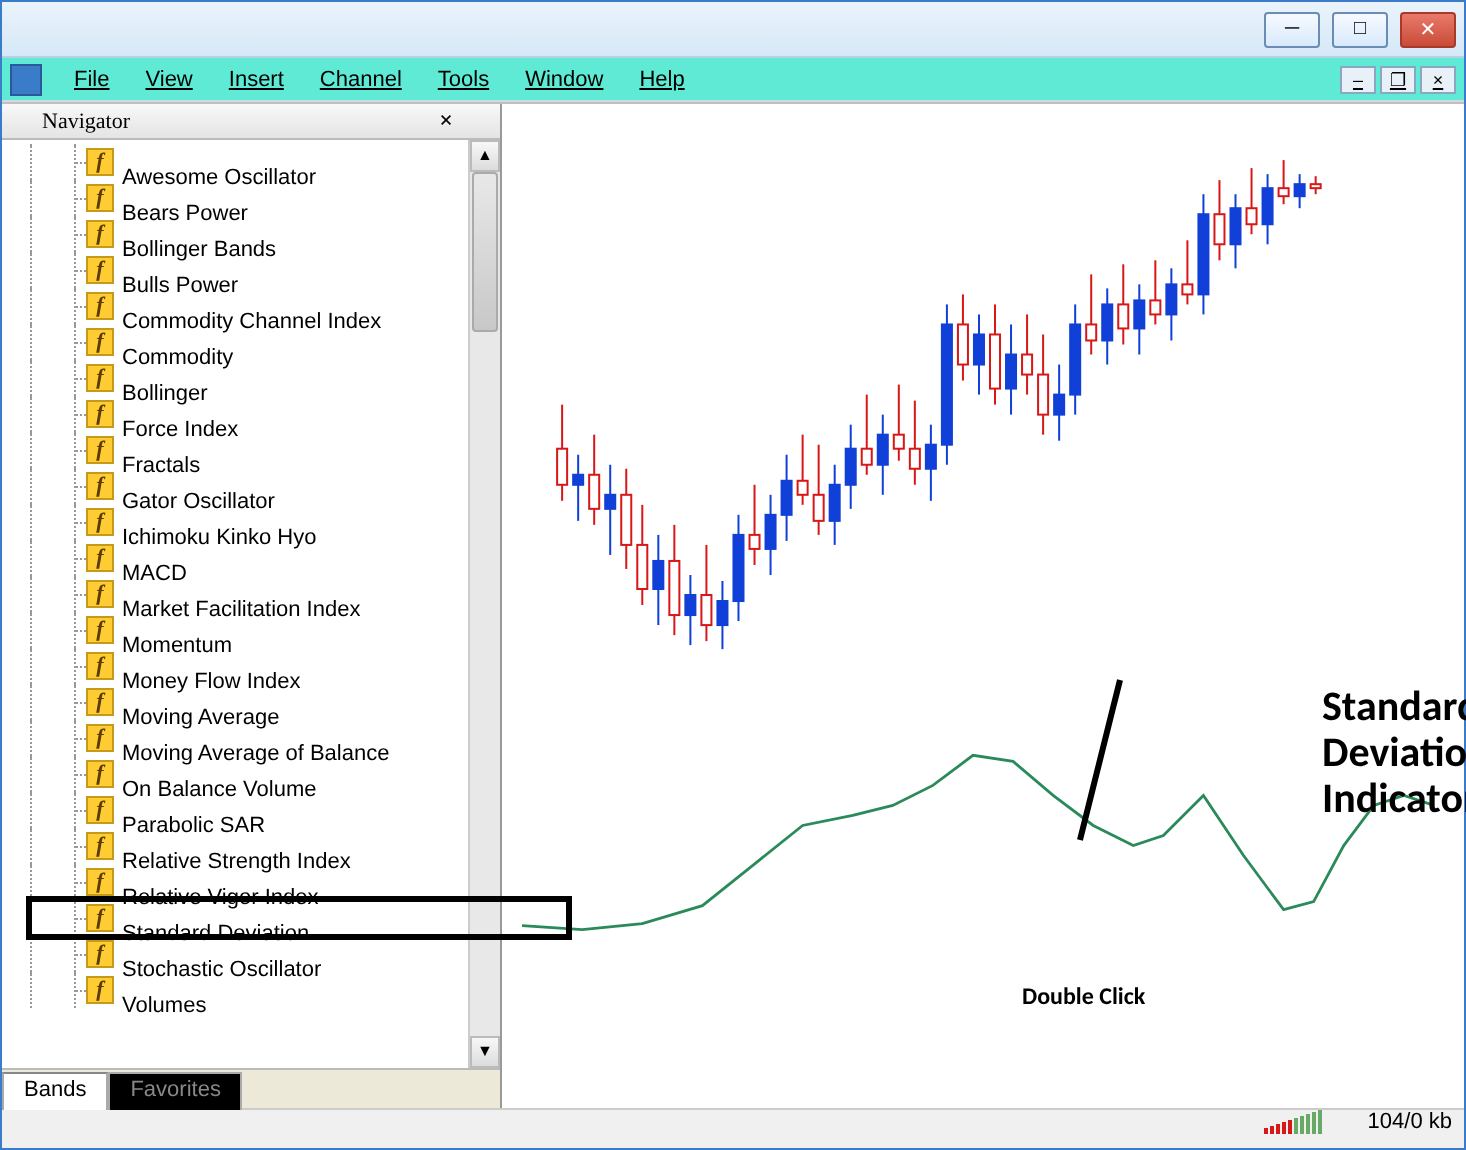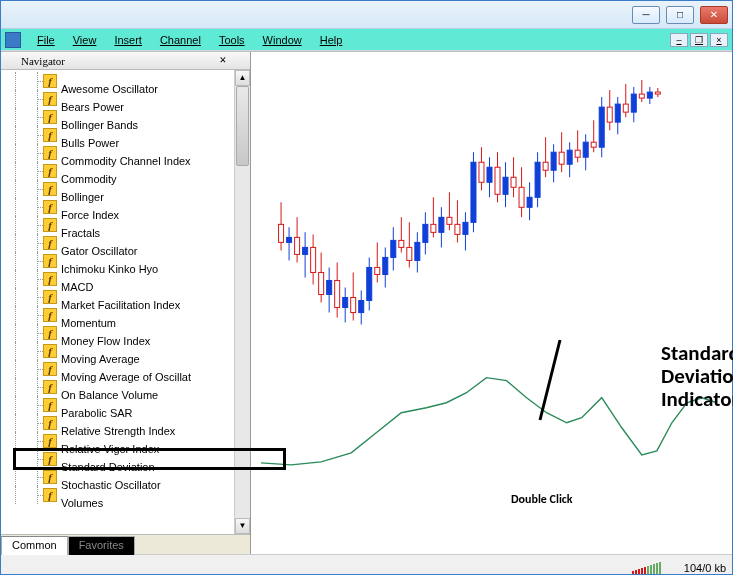--- a/index.html
+++ b/index.html
@@ -33,21 +33,21 @@
 .nav-tabs { height: 20px; border-top: 1px solid #bbb; display: flex; background: #ece9d8; }
 .nav-tab { padding: 2px 10px; border: 1px solid #aaa; border-bottom: none; background: #f8f8f8; font-size: 11px; cursor: default; position: relative; top: 1px; }
 .nav-tab.active { background: #fff; border-top: 1px solid #888; z-index: 2; }
 .nav-tab.inactive { color: #888; background: #000000; }
 .chart-area { flex: 1; position: relative; background: #fff; }
 .chart-svg { position: absolute; inset: 0; }
 .annot { position: absolute; font-family: Calibri, Arial, sans-serif; font-weight: bold; color: #000; }
 .annot.main { font-size: 21px; left: 410px; top: 290px; line-height: 1.1; }
 .annot.dbl { font-size: 12px; left: 260px; top: 440px; }
 .highlight-box { position: absolute; border: 3px solid #000; }
-.statusbar { height: 20px; background: #f0f0f0; border-top: 1px solid #ccc; display: flex; align-items: flex-end; font-size: 11px; padding: 0 6px; }
+.statusbar { height: 20px; background: #f0f0f0; border-top: 1px solid #ccc; display: flex; align-items: flex-start; font-size: 11px; padding: 0 6px; }
 .status-spacer { flex: 1; }
 .bars-ico { width: 42px; height: 12px; display: inline-block; margin-right: 10px; }
 </style>
 </head>
 <body>
 
 <div class="window">
   <div class="titlebar">
     <div class="tbtn">─</div>
     <div class="tbtn">□</div>
@@ -188,21 +188,21 @@
                 <span class="tree-tick"></span>
               </span>
               <span class="fx-ico">f</span>
               <span class="tree-label">Moving Average</span>
             </div>
             <div class="tree-row">
               <span class="tree-lines">
                 <span class="tree-tick"></span>
               </span>
               <span class="fx-ico">f</span>
-              <span class="tree-label">Moving Average of Oscillat</span>
+              <span class="tree-label">Moving Average of Balance</span>
             </div>
             <div class="tree-row">
               <span class="tree-lines">
                 <span class="tree-tick"></span>
               </span>
               <span class="fx-ico">f</span>
               <span class="tree-label">On Balance Volume</span>
             </div>
             <div class="tree-row">
               <span class="tree-lines">
@@ -249,21 +249,21 @@
           </div>
         <div class="nav-scroll">
           <div class="sc-btn">▲</div>
           <div class="sc-track">
             <div class="sc-thumb"></div>
           </div>
           <div class="sc-btn">▼</div>
         </div>
       </div>
       <div class="nav-tabs">
-        <div class="nav-tab active">Common</div>
+        <div class="nav-tab active">Bands</div>
         <div class="nav-tab inactive">Favorites</div>
       </div>
     </div>
 
     <div class="chart-area">
       <svg class="chart-svg" id="chartsvg" viewBox="250 50 480 475" preserveAspectRatio="none">
           <line x1="280" x2="280" y1="200" y2="248" stroke="#d81818" stroke-width="1"></line>
           <rect x="277.5" y="222" width="5" height="18" fill="#fff" stroke="#d81818" stroke-width="1"></rect>
           <line x1="288" x2="288" y1="225" y2="258" stroke="#1040d8" stroke-width="1"></line>
           <rect x="285.5" y="235" width="5" height="5" fill="#1040d8" stroke="#1040d8" stroke-width="1"></rect>

